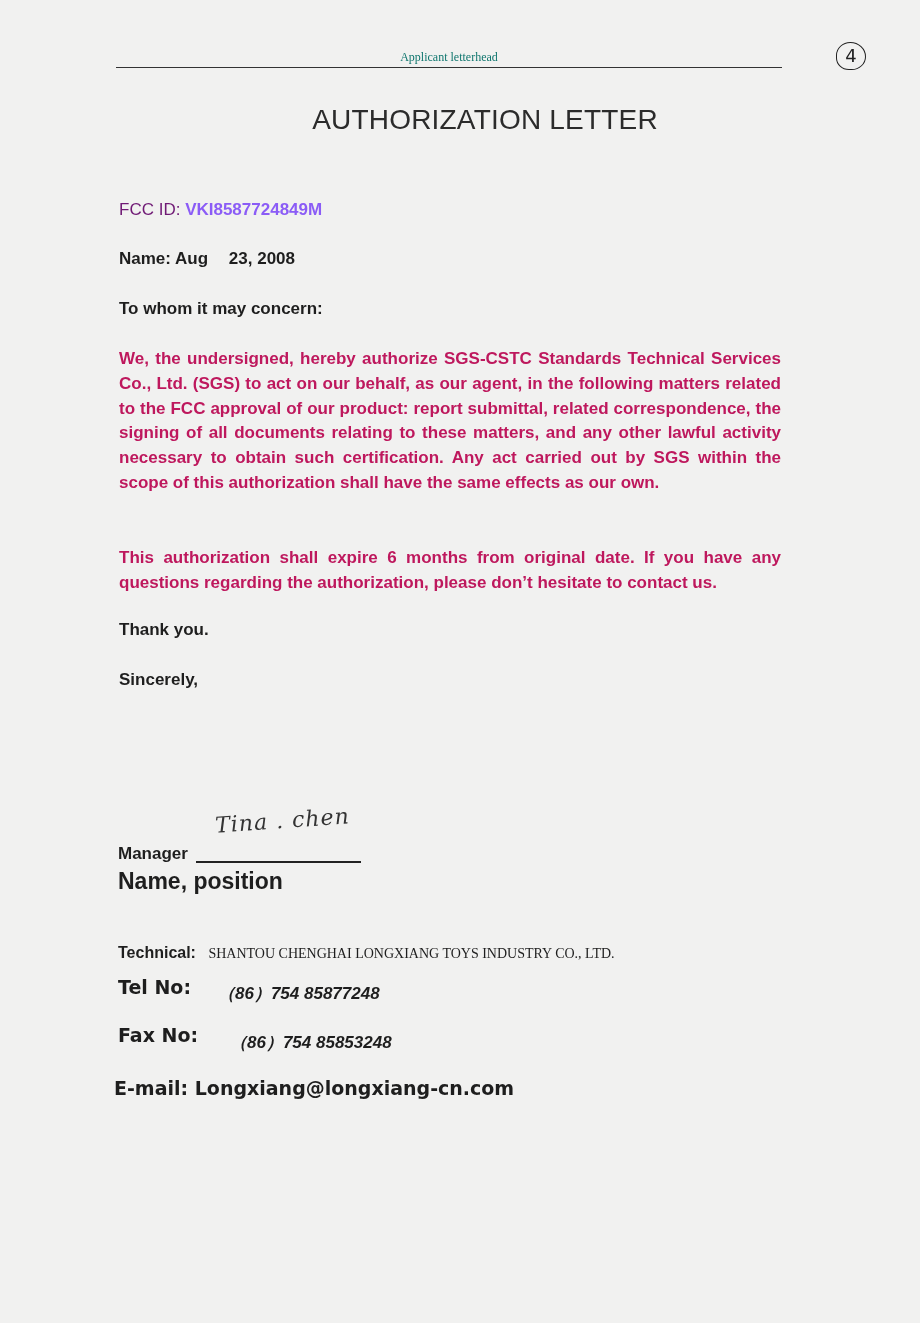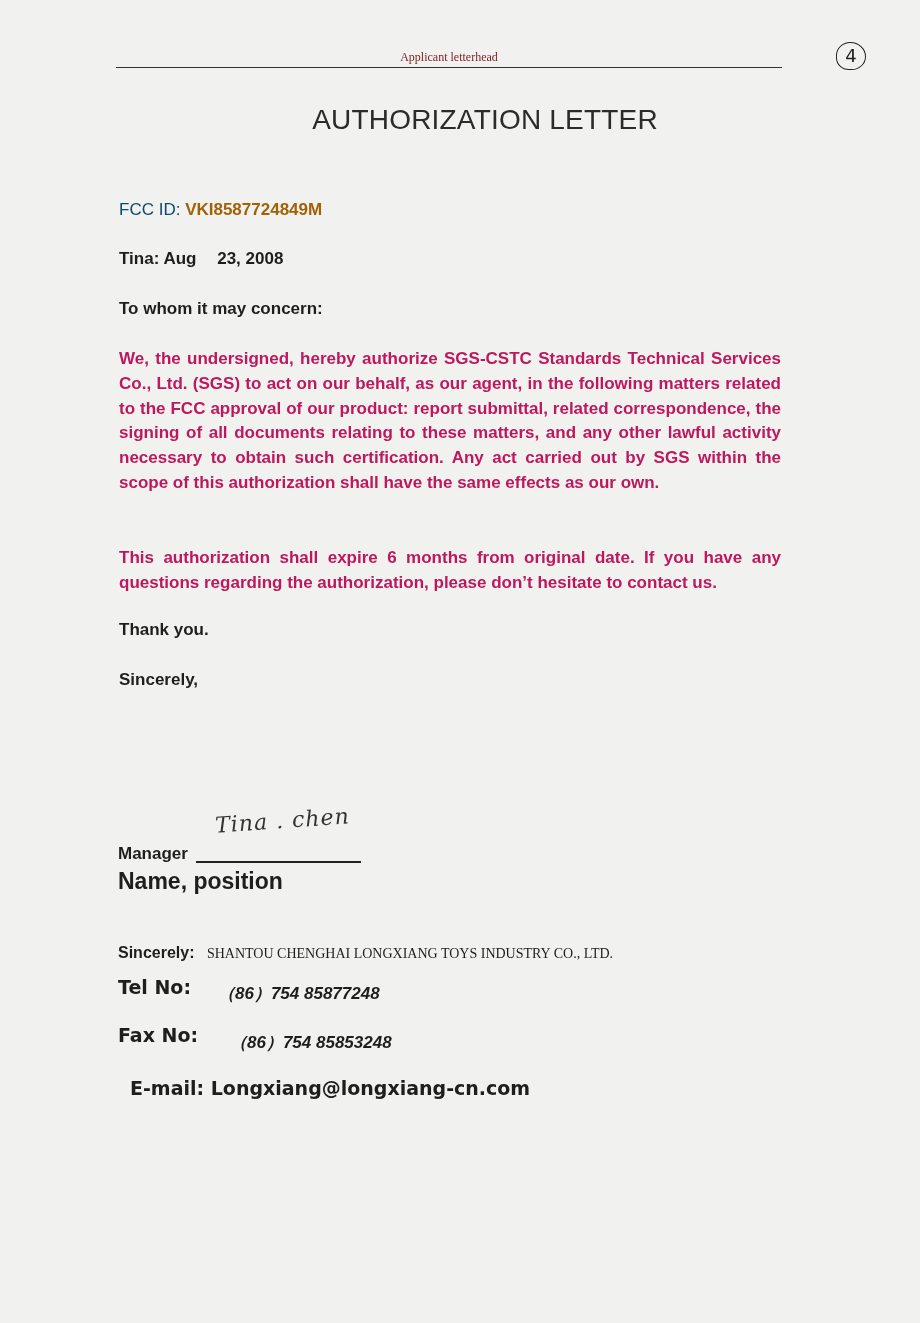--- a/index.html
+++ b/index.html
@@ -5,37 +5,37 @@
     html, body { margin: 0; padding: 0; }
     body {
       width: 920px; height: 1323px; position: relative; overflow: hidden;
       background: #f1f1f0;
       color: #1e1e1e;
       font-family: "Liberation Sans", sans-serif;
     }
     .abs { position: absolute; }
     .letterhead {
       left: 0; top: 50px; width: 920px; text-align: center;
-      font-family: "Liberation Serif", serif; font-size: 12px; color: #7f1d1d;
+      font-family: "Liberation Serif", serif; font-size: 12px; color: #0f766e;
     }
     .letterhead span { position: relative; left: -11px; }
     .hr-top { left: 116px; top: 67px; width: 666px; height: 0; border-top: 1.5px solid #333; }
     .page-num {
       left: 836px; top: 42px; width: 28px; height: 26px;
       border: 1.5px solid #222; border-radius: 50% 55% 50% 45%;
       font-size: 18px; text-align: center; line-height: 26px; color: #222;
       font-family: "DejaVu Sans", sans-serif;
     }
     .title {
       left: 0; top: 104px; width: 898px; text-align: center;
       font-size: 28px; font-weight: normal; color: #2b2b2b; letter-spacing: 0.2px; margin-left: 36px;
     }
     .fcc { left: 119px; top: 200px; font-size: 17px; }
-    .fcc .lbl { color: #0c4a6e; font-weight: normal; }
-    .fcc .val { color: #a16207; font-weight: bold; }
+    .fcc .lbl { color: #701a75; font-weight: normal; }
+    .fcc .val { color: #8b5cf6; font-weight: bold; }
     .date { left: 119px; top: 249px; font-size: 17px; font-weight: bold; }
     .date .gap { display: inline-block; width: 16px; }
     .salute { left: 119px; top: 299px; font-size: 17px; font-weight: bold; }
     .para {
       left: 119px; width: 662px; font-size: 17px; font-weight: bold;
       line-height: 24.8px; text-align: justify; color: #be185d;
     }
     .p1 { top: 347px; }
     .p2 { top: 546px; }
     .thanks { left: 119px; top: 620px; font-size: 17px; font-weight: bold; }
@@ -52,57 +52,57 @@
     .applicant { left: 118px; top: 944px; font-size: 16px; font-weight: bold; }
     .applicant .company {
       font-family: "Liberation Serif", serif; font-size: 14px; font-weight: normal; margin-left: 8px;
     }
     .contact-label { font-family: "DejaVu Sans", sans-serif; font-weight: bold; font-size: 19px; }
     .contact-val { font-family: "Liberation Sans", sans-serif; font-weight: bold; font-size: 17px; font-style: italic; }
     .tel { left: 118px; top: 976px; }
     .tel .contact-val { position: absolute; left: 100px; top: 6px; white-space: nowrap; }
     .fax { left: 118px; top: 1024px; }
     .fax .contact-val { position: absolute; left: 112px; top: 7px; white-space: nowrap; }
-    .email { left: 130px; top: 1077px; font-family: "DejaVu Sans", sans-serif; font-weight: bold; font-size: 19px; white-space: nowrap; }
+    .email { left: 114px; top: 1077px; font-family: "DejaVu Sans", sans-serif; font-weight: bold; font-size: 19px; white-space: nowrap; }
   </style>
 </head>
 <body>
 
 <div class="abs letterhead"><span>Applicant letterhead</span></div>
 <div class="abs hr-top"></div>
 <div class="abs page-num">4</div>
 
 <div class="abs title">AUTHORIZATION LETTER</div>
 
 <div class="abs fcc">
   <span class="lbl">FCC ID:</span>
   <span class="val">VKI8587724849M</span>
 </div>
 
 <div class="abs date">
-  <span>Tina:</span>
+  <span>Name:</span>
   <span>Aug</span><span class="gap"></span>
   <span>23, 2008</span>
 </div>
 
 <div class="abs salute">To whom it may concern:</div>
 
 <div class="abs para p1">We, the undersigned, hereby authorize SGS-CSTC Standards Technical Services Co., Ltd. (SGS) to act on our behalf, as our agent, in the following matters related to the FCC approval of our product: report submittal, related correspondence, the signing of all documents relating to these matters, and any other lawful activity necessary to obtain such certification. Any act carried out by SGS within the scope of this authorization shall have the same effects as our own.</div>
 <div class="abs para p2">This authorization shall expire 6 months from original date. If you have any questions regarding the authorization, please don’t hesitate to contact us.</div>
 
 <div class="abs thanks">Thank you.</div>
 <div class="abs sincerely">Sincerely,</div>
 
 <div class="abs signature">Tina . chen</div>
 <div class="abs manager">Manager</div>
 <div class="abs sig-line"></div>
 <div class="abs name-pos">Name, position</div>
 
 <div class="abs applicant">
-  <span>Sincerely:</span>
+  <span>Technical:</span>
   <span class="company">SHANTOU CHENGHAI LONGXIANG TOYS INDUSTRY CO., LTD.</span>
 </div>
 
 <div class="abs tel">
   <span class="contact-label">Tel No:</span>
   <span class="contact-val">（86）754 85877248</span>
 </div>
 
 <div class="abs fax">
   <span class="contact-label">Fax No:</span>

